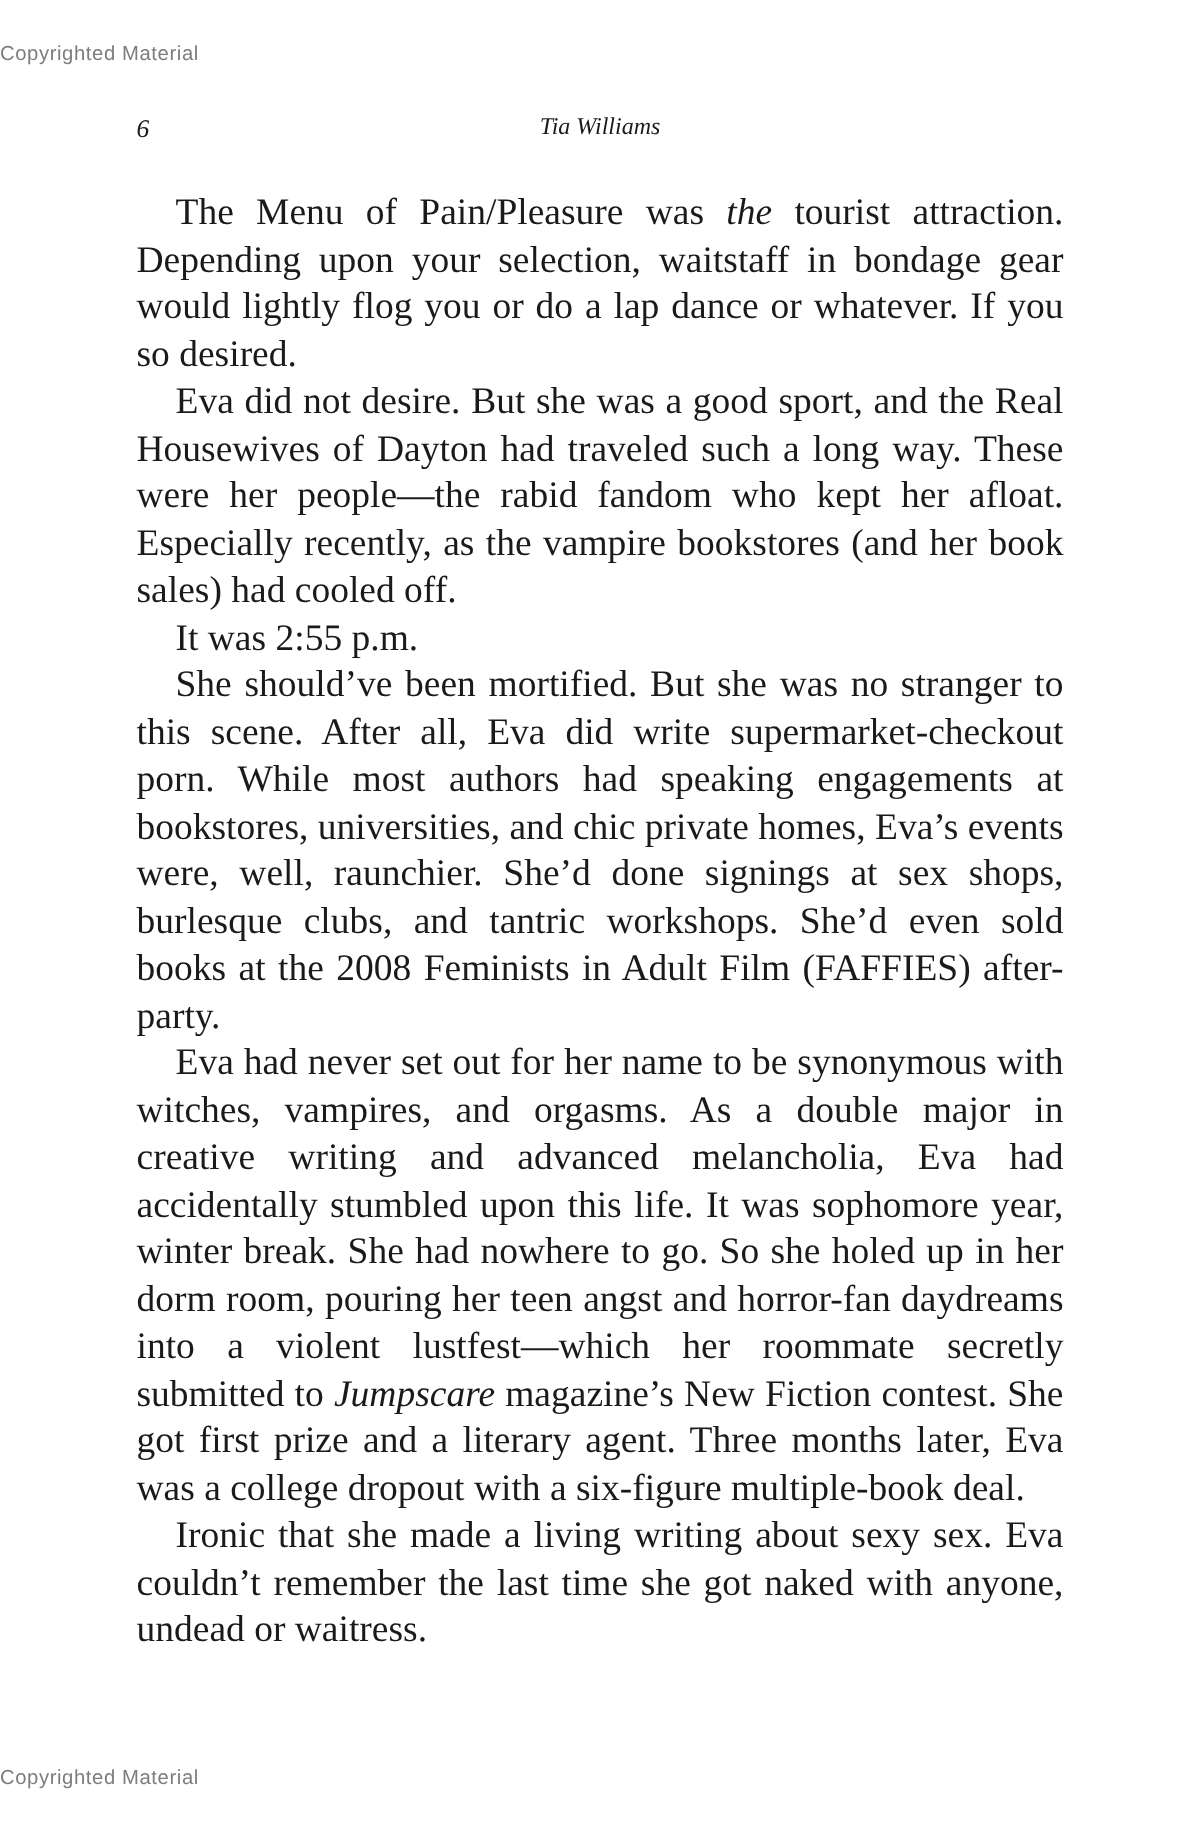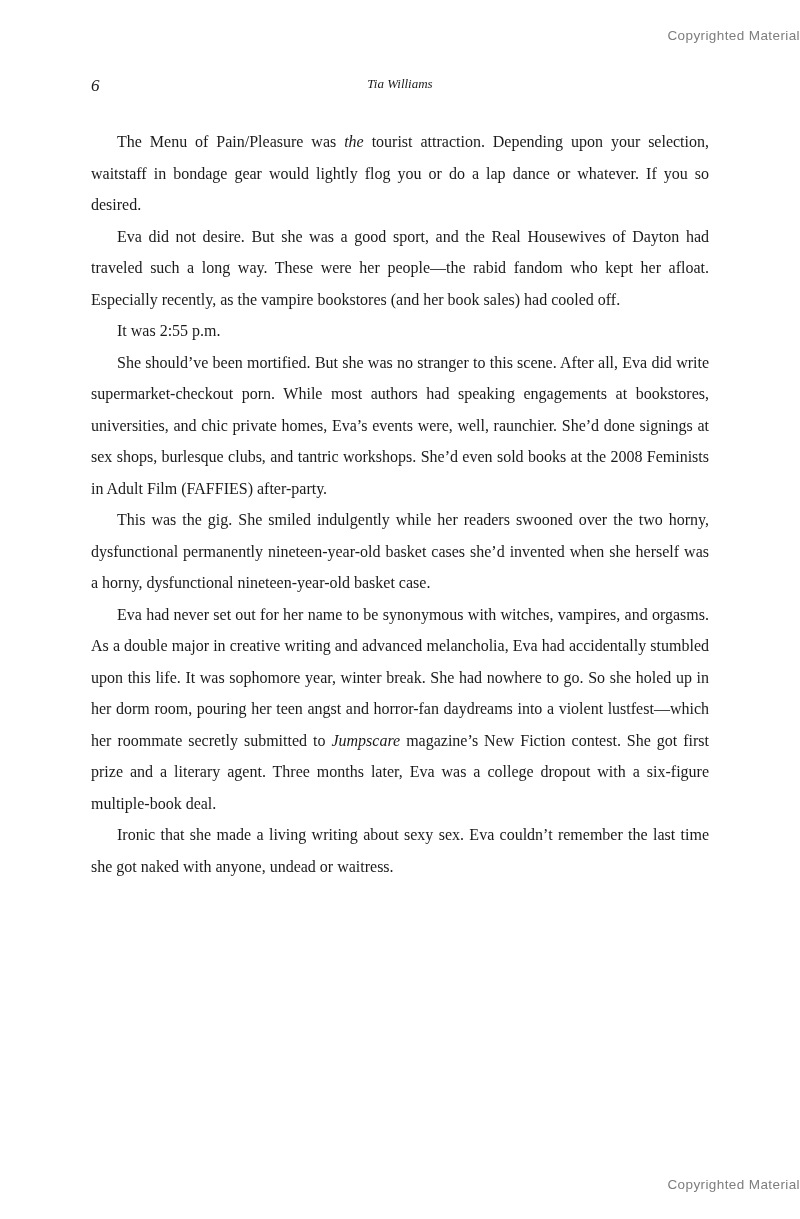--- a/index.html
+++ b/index.html
@@ -13,21 +13,21 @@
     height: 1219px;
     background: #ffffff;
     overflow: hidden;
     font-family: "Liberation Serif", serif;
     color: #1a1a1a;
   }
   .copyright-notice {
     position: absolute;
     left: 0;
     width: 100%;
-    text-align: right;
+    text-align: left;
     font-family: "Liberation Sans", sans-serif;
     font-size: 13.5px;
     letter-spacing: 0.4px;
     color: #7d7d7d;
   }
   .copyright-top { top: 28px; }
   .copyright-bottom { top: 1177px; }
   .header-row {
     position: absolute;
     top: 76px;
@@ -42,30 +42,30 @@
     font-size: 17px;
     font-style: italic;
     color: #1a1a1a;
   }
   .running-header {
     position: absolute;
     left: 0;
     width: 100%;
     top: 0;
     text-align: center;
-    font-size: 13px;
+    font-size: 16px;
     font-style: italic;
     color: #1a1a1a;
   }
   .page-body {
     position: absolute;
     top: 126px;
     left: 91px;
     width: 618px;
-    font-size: 16px;
+    font-size: 25px;
     line-height: 31.5px;
     text-align: justify;
   }
   .page-body p.para {
     margin: 0;
     text-indent: 26px;
   }
   .page-body em {
     font-style: italic;
   }
@@ -80,20 +80,19 @@
   <div class="header-row">
     <span class="page-number">6</span>
     <span class="running-header">Tia Williams</span>
   </div>
 
   <div class="page-body">
       <p class="para"><span>The Menu of Pain/Pleasure was </span><em>the</em><span> tourist attraction. Depending upon your selection, waitstaff in bondage gear would lightly flog you or do a lap dance or whatever. If you so desired.</span></p>
       <p class="para"><span>Eva did not desire. But she was a good sport, and the Real Housewives of Dayton had traveled such a long way. These were her people—the rabid fandom who kept her afloat. Especially recently, as the vampire bookstores (and her book sales) had cooled off.</span></p>
       <p class="para"><span>It was 2:55 p.m.</span></p>
       <p class="para"><span>She should’ve been mortified. But she was no stranger to this scene. After all, Eva did write supermarket-checkout porn. While most authors had speaking engagements at bookstores, universities, and chic private homes, Eva’s events were, well, raunchier. She’d done signings at sex shops, burlesque clubs, and tantric workshops. She’d even sold books at the 2008 Feminists in Adult Film (FAFFIES) after-party.</span></p>
-      <p class="para"><span>This was the gig. She smiled indulgently while her readers swooned over the two horny, dysfunctional permanently nineteen-year-old basket cases she’d invented when she herself was a horny, dysfunctional nineteen-year-old basket case.</span></p>
       <p class="para"><span>Eva had never set out for her name to be synonymous with witches, vampires, and orgasms. As a double major in creative writing and advanced melancholia, Eva had accidentally stumbled upon this life. It was sophomore year, winter break. She had nowhere to go. So she holed up in her dorm room, pouring her teen angst and horror-fan daydreams into a violent lustfest—which her roommate secretly submitted to </span><em>Jumpscare</em><span> magazine’s New Fiction contest. She got first prize and a literary agent. Three months later, Eva was a college dropout with a six-figure multiple-book deal.</span></p>
       <p class="para"><span>Ironic that she made a living writing about sexy sex. Eva couldn’t remember the last time she got naked with anyone, undead or waitress.</span></p>
     </div>
 
   <div class="copyright-notice copyright-bottom">Copyrighted Material</div>
 
 </div>
 
 </body></html>

